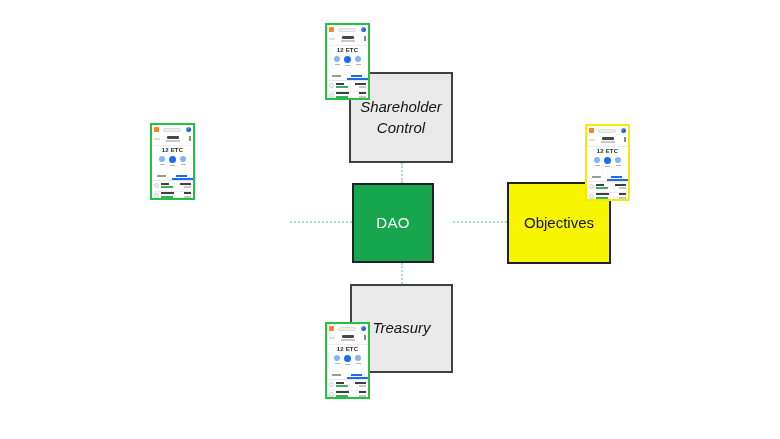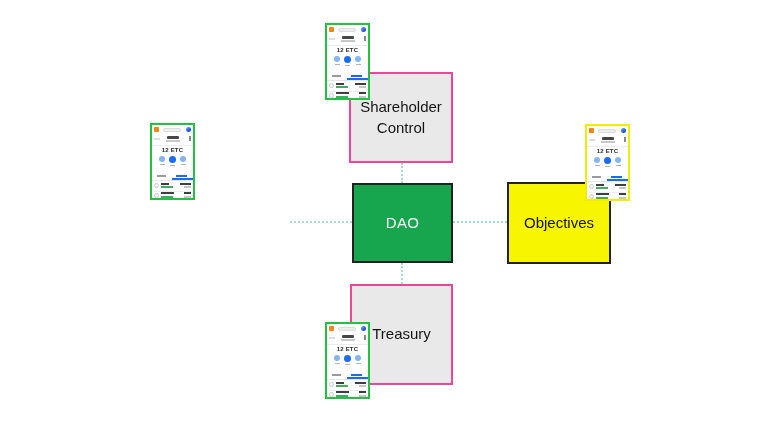--- a/index.html
+++ b/index.html
@@ -6,30 +6,30 @@
   #stage{
     position:relative;width:780px;height:439px;background:#ffffff;overflow:hidden;
     font-family:"Liberation Sans",sans-serif;
   }
   
   .node{
     position:absolute;display:flex;align-items:center;justify-content:center;
     box-sizing:border-box;text-align:center;z-index:2;
   }
   .node .lbl{font-size:15px;font-weight:500;color:#151515;line-height:1.35;padding:0 6px;}
-  .node.gray{background:#E9E9E9;border:2px solid #ec4899;}
+  .node.gray{background:#E9E9E9;border:2px solid #404040;font-style:italic;}
   .node.green{background:#17A64D;border:2px solid #222;}
   .node.green .lbl{color:#fff;letter-spacing:.3px;}
   .node.yellow{background:#F8F500;border:2px solid #222;}
 
   #node-shareholder{left:349px;top:72px;width:104px;height:91px;}
   #node-rules{left:189px;top:182px;width:101px;height:80px;}
-  #node-dao{left:352px;top:183px;width:101px;height:80px;}
+  #node-dao{left:352px;top:183px;width:82px;height:80px;}
   #node-objectives{left:507px;top:182px;width:104px;height:82px;}
-  #node-treasury{left:350px;top:284px;width:103px;height:101px;}
+  #node-treasury{left:350px;top:284px;width:103px;height:89px;}
 
   
   .conn{position:absolute;z-index:1;}
   .conn.h{border-top:2px dotted #A9DCC6;height:0;}
   .conn.v{border-left:2px dotted #A9DCC6;width:0;}
   #conn-rules-dao{left:290px;top:221px;width:62px;}
   #conn-dao-objectives{left:453px;top:221px;width:54px;}
   #conn-shareholder-dao{left:401px;top:163px;height:20px;}
   #conn-dao-treasury{left:401px;top:263px;height:21px;}
 

